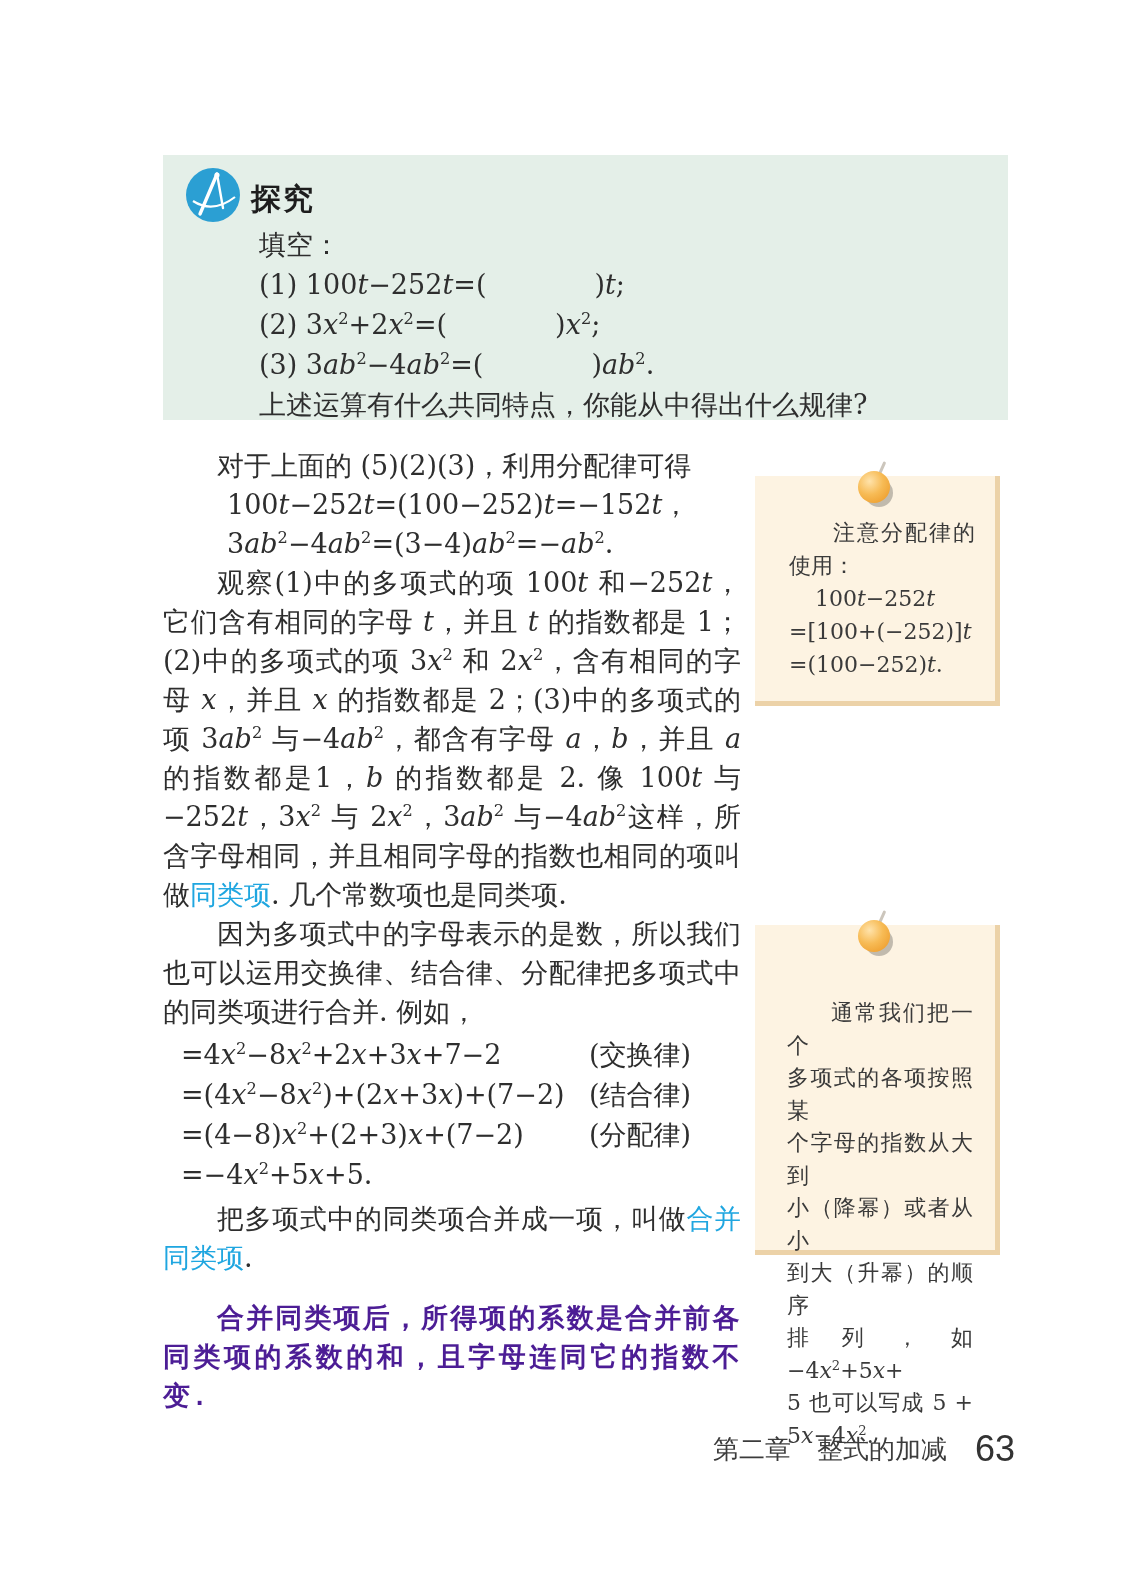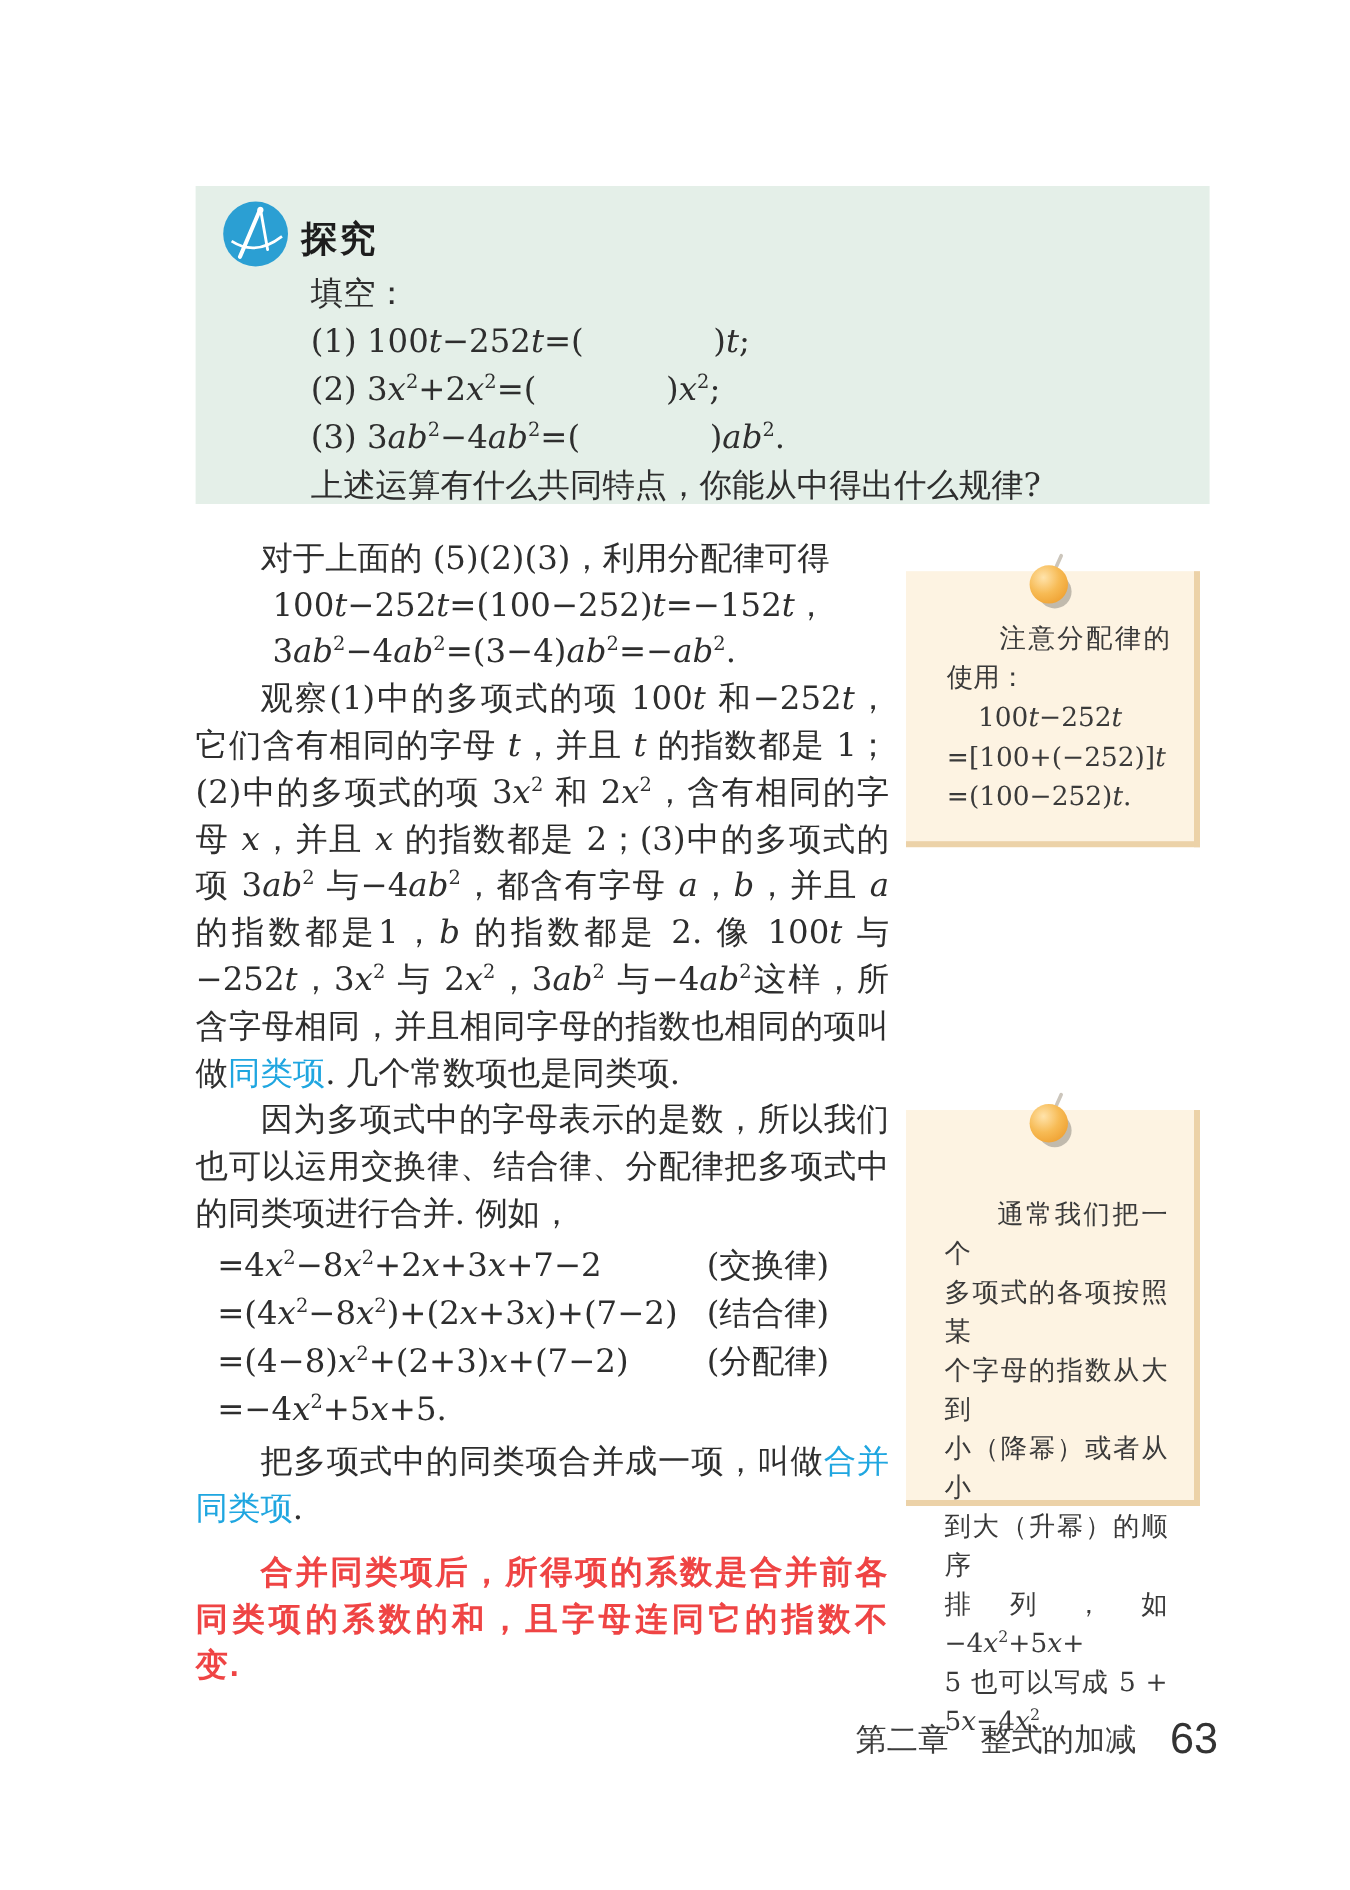--- a/index.html
+++ b/index.html
@@ -34,22 +34,22 @@
   .para { margin:0; text-align:justify; }
   .ind { text-indent:2em; }
   .eq-line { padding-left:64px; }
   .deriv { margin:4px 0; line-height:40px; }
   .deriv-row { display:flex; }
   .deriv-row .expr { padding-left:18px; white-space:nowrap; }
   .deriv-row.first .expr { padding-left:65px; }
   .law { margin-left:auto; padding-right:50px; white-space:nowrap; }
   .hl { color:#1fa6e0; }
   .key {
-    font-family:Liberation Sans, sans-serif; font-weight:bold;
-    color:#ef4444; margin-top:14px; letter-spacing:1.5px;
+    font-family:Liberation Mono, monospace; font-weight:bold;
+    color:#4c1d95; margin-top:24px; letter-spacing:1.5px;
   }
 
   
   .note {
     position:absolute; left:755px; width:245px; box-sizing:border-box;
     background:#fdf3e2; border-right:5px solid #ecd2a8; border-bottom:5px solid #ecd2a8;
     font-size:22px; color:#3a3a3a;
   }
   .note-1 { top:460px; height:230px; padding:40px 20px 0 34px; line-height:33px;margin-top:16px; }
   .note-2 { top:925px; height:330px; padding:72px 22px 0 32px; line-height:32.5px; }

